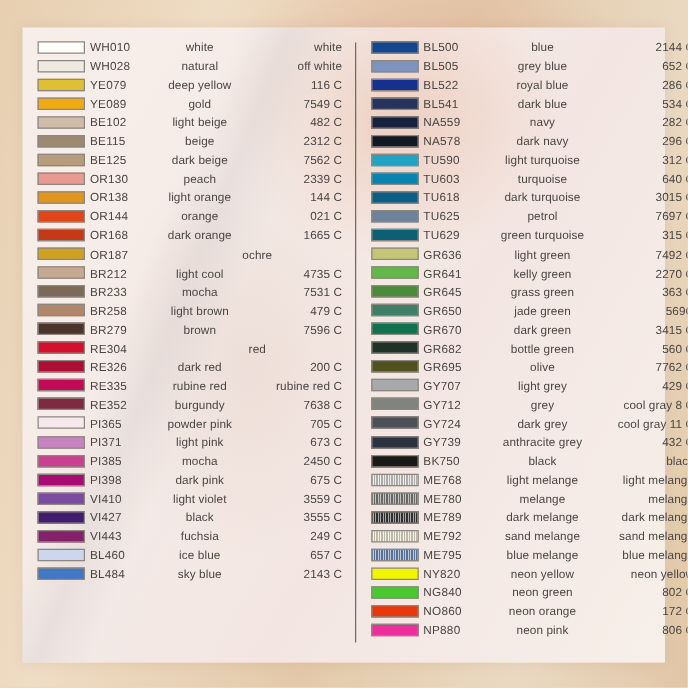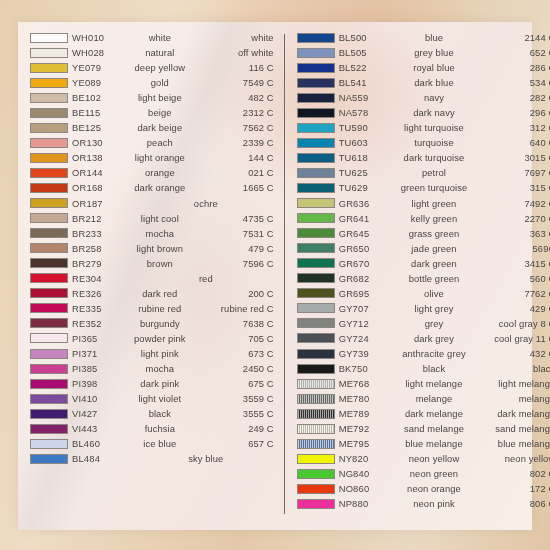--- a/index.html
+++ b/index.html
@@ -375,20 +375,21 @@
             <div class="code">BL460</div>
             <div class="cname">ice blue</div>
             <div class="pantone">657 C</div>
           </div>
           <div class="row">
             <div class="swatch-cell">
               <div class="swatch" style="background-color: rgb(63, 121, 195);"></div>
             </div>
             <div class="code">BL484</div>
             <div class="cname">sky blue</div>
+            <div class="pantone">2143 C</div>
           </div>
         </div>
         <div class="col-divider"></div>
         <div class="column">
           <div class="row">
             <div class="swatch-cell">
               <div class="swatch" style="background-color: rgb(20, 69, 143);"></div>
             </div>
             <div class="code">BL500</div>
             <div class="cname">blue</div>

